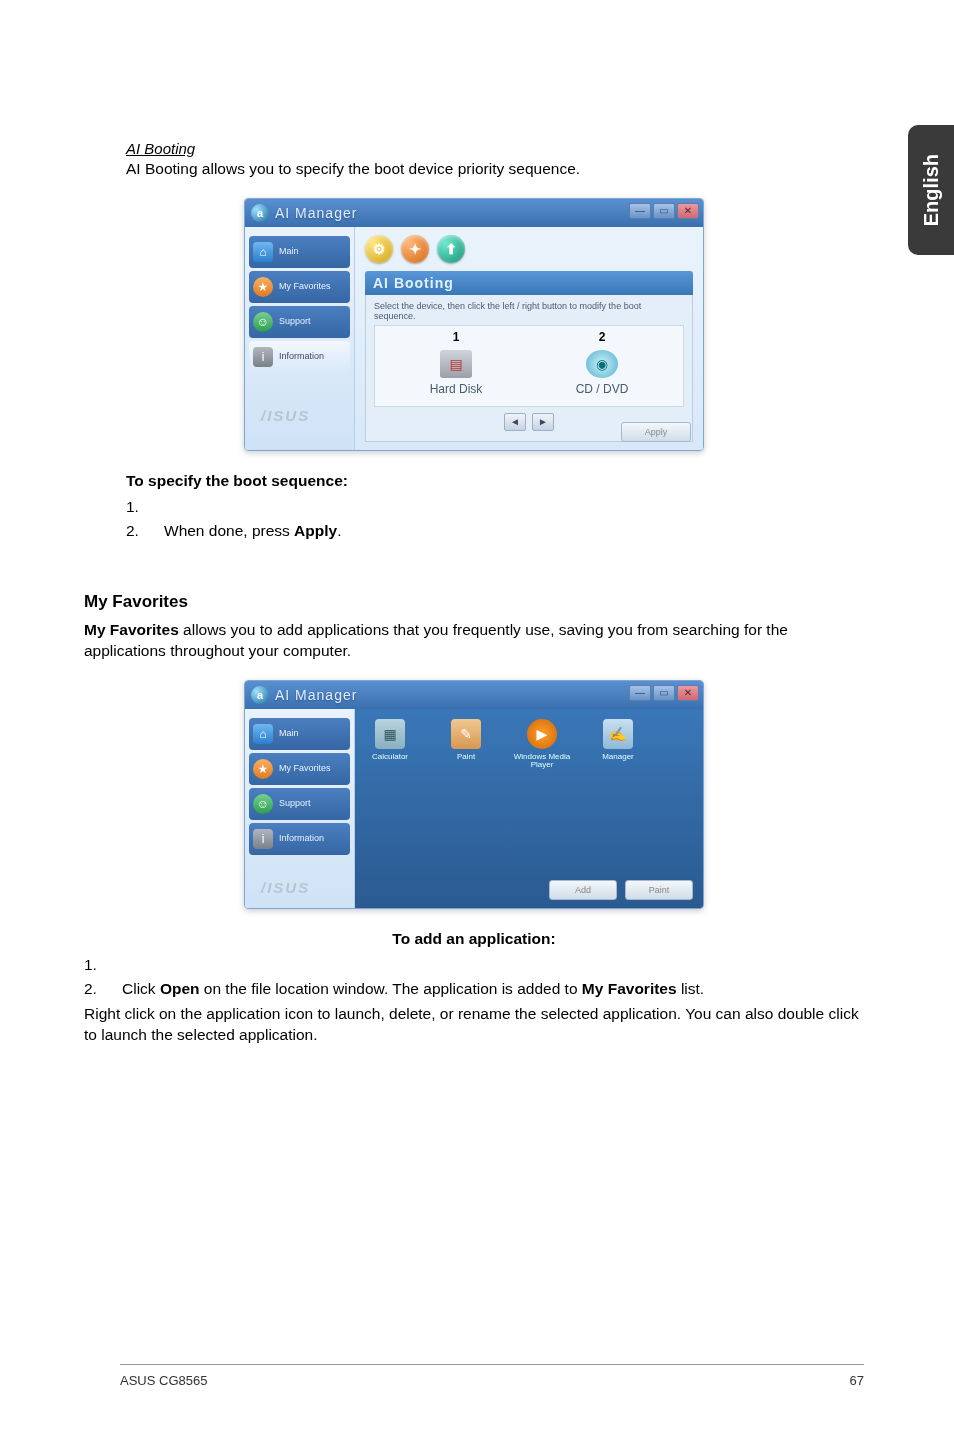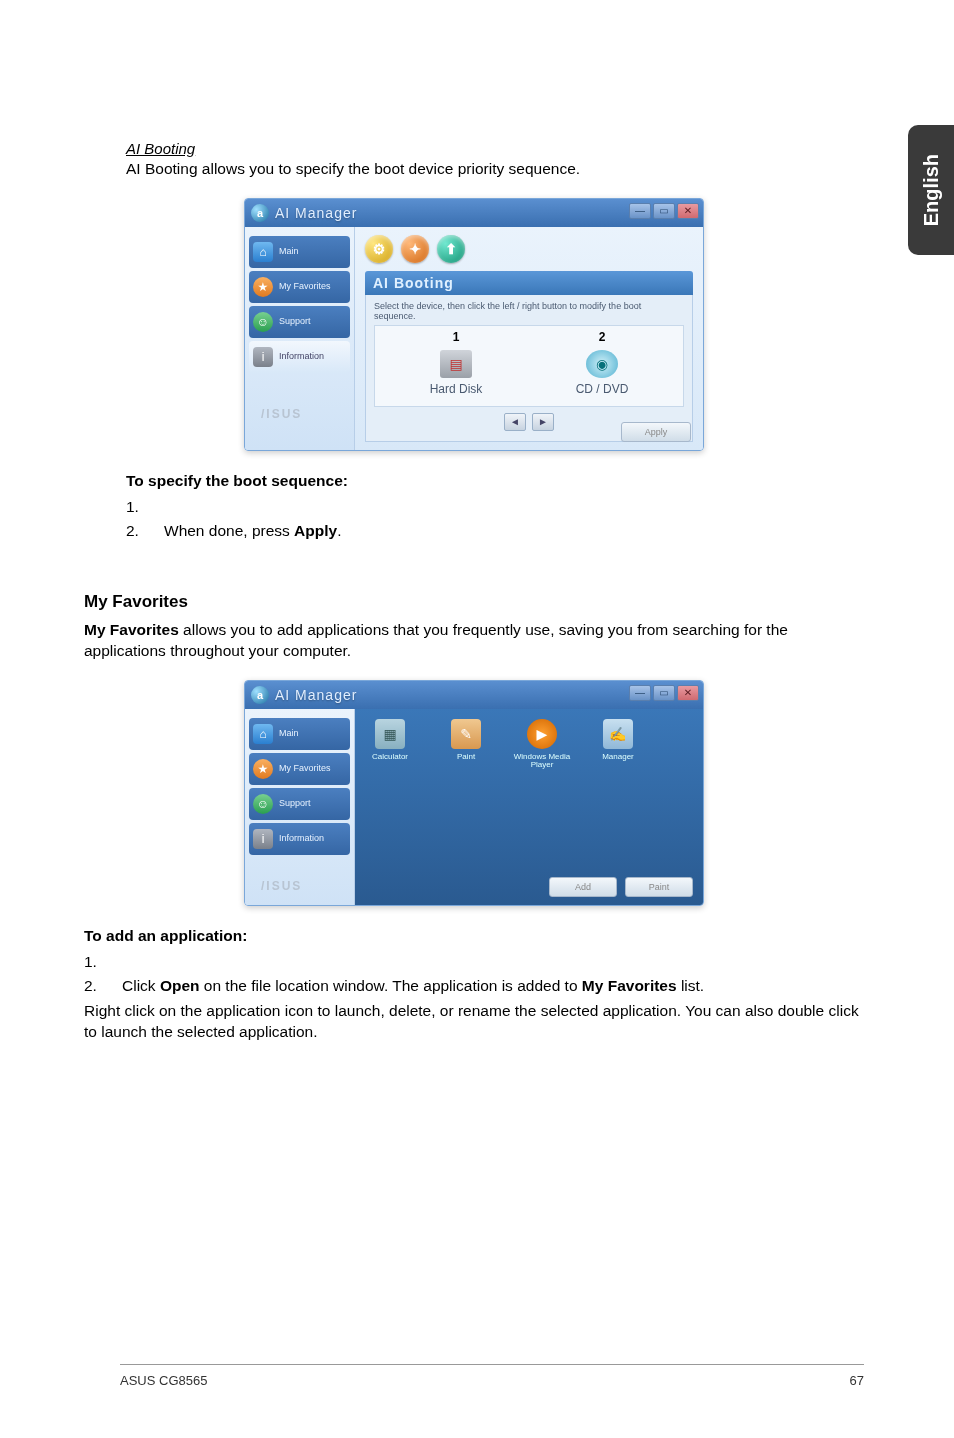--- a/index.html
+++ b/index.html
@@ -226,24 +226,25 @@
     width: 70px; height: 20px;
     background: linear-gradient(#f3f7fb,#d0dde8);
     border: 1px solid #a7b8cc;
     border-radius: 3px;
     font-size: 9px;
     color: #888;
     display:flex;align-items:center;justify-content:center;
   }
   .footer-brand {
     color: #b8c4d2;
-    font-size: 12px;
+    font-size: 15px;
     font-weight: bold;
     letter-spacing: 2px;
     padding: 4px 0 6px 12px;
+    font-style: italic;
   }
   .fav-grid {
     display: flex;
     gap: 18px;
     padding: 10px 6px;
   }
   .fav-item { text-align: center; width: 58px; }
   .fav-ico {
     width: 30px; height: 30px;
     margin: 0 auto 4px;
@@ -434,21 +435,21 @@
           </div>
         </div>
         <div class="fav-btns">
           <div class="fav-smbtn">Add</div>
           <div class="fav-smbtn">Paint</div>
         </div>
       </div>
     </div>
   </div>
 
-  <div class="body-text bold" style="margin-top:6px;">To add an application:</div>
+  <div class="body-text bold" style="margin-top:6px;text-align:center;">To add an application:</div>
 
   <div class="ol-item">
     <div class="ol-num">1.</div>
   </div>
   <div class="ol-item">
     <div class="ol-num">2.</div>
     <div>
       <span>Click </span><span class="bold">Open</span><span> on the file location window. The application is added to </span><span class="bold">My Favorites</span><span> list.</span>
     </div>
   </div>

